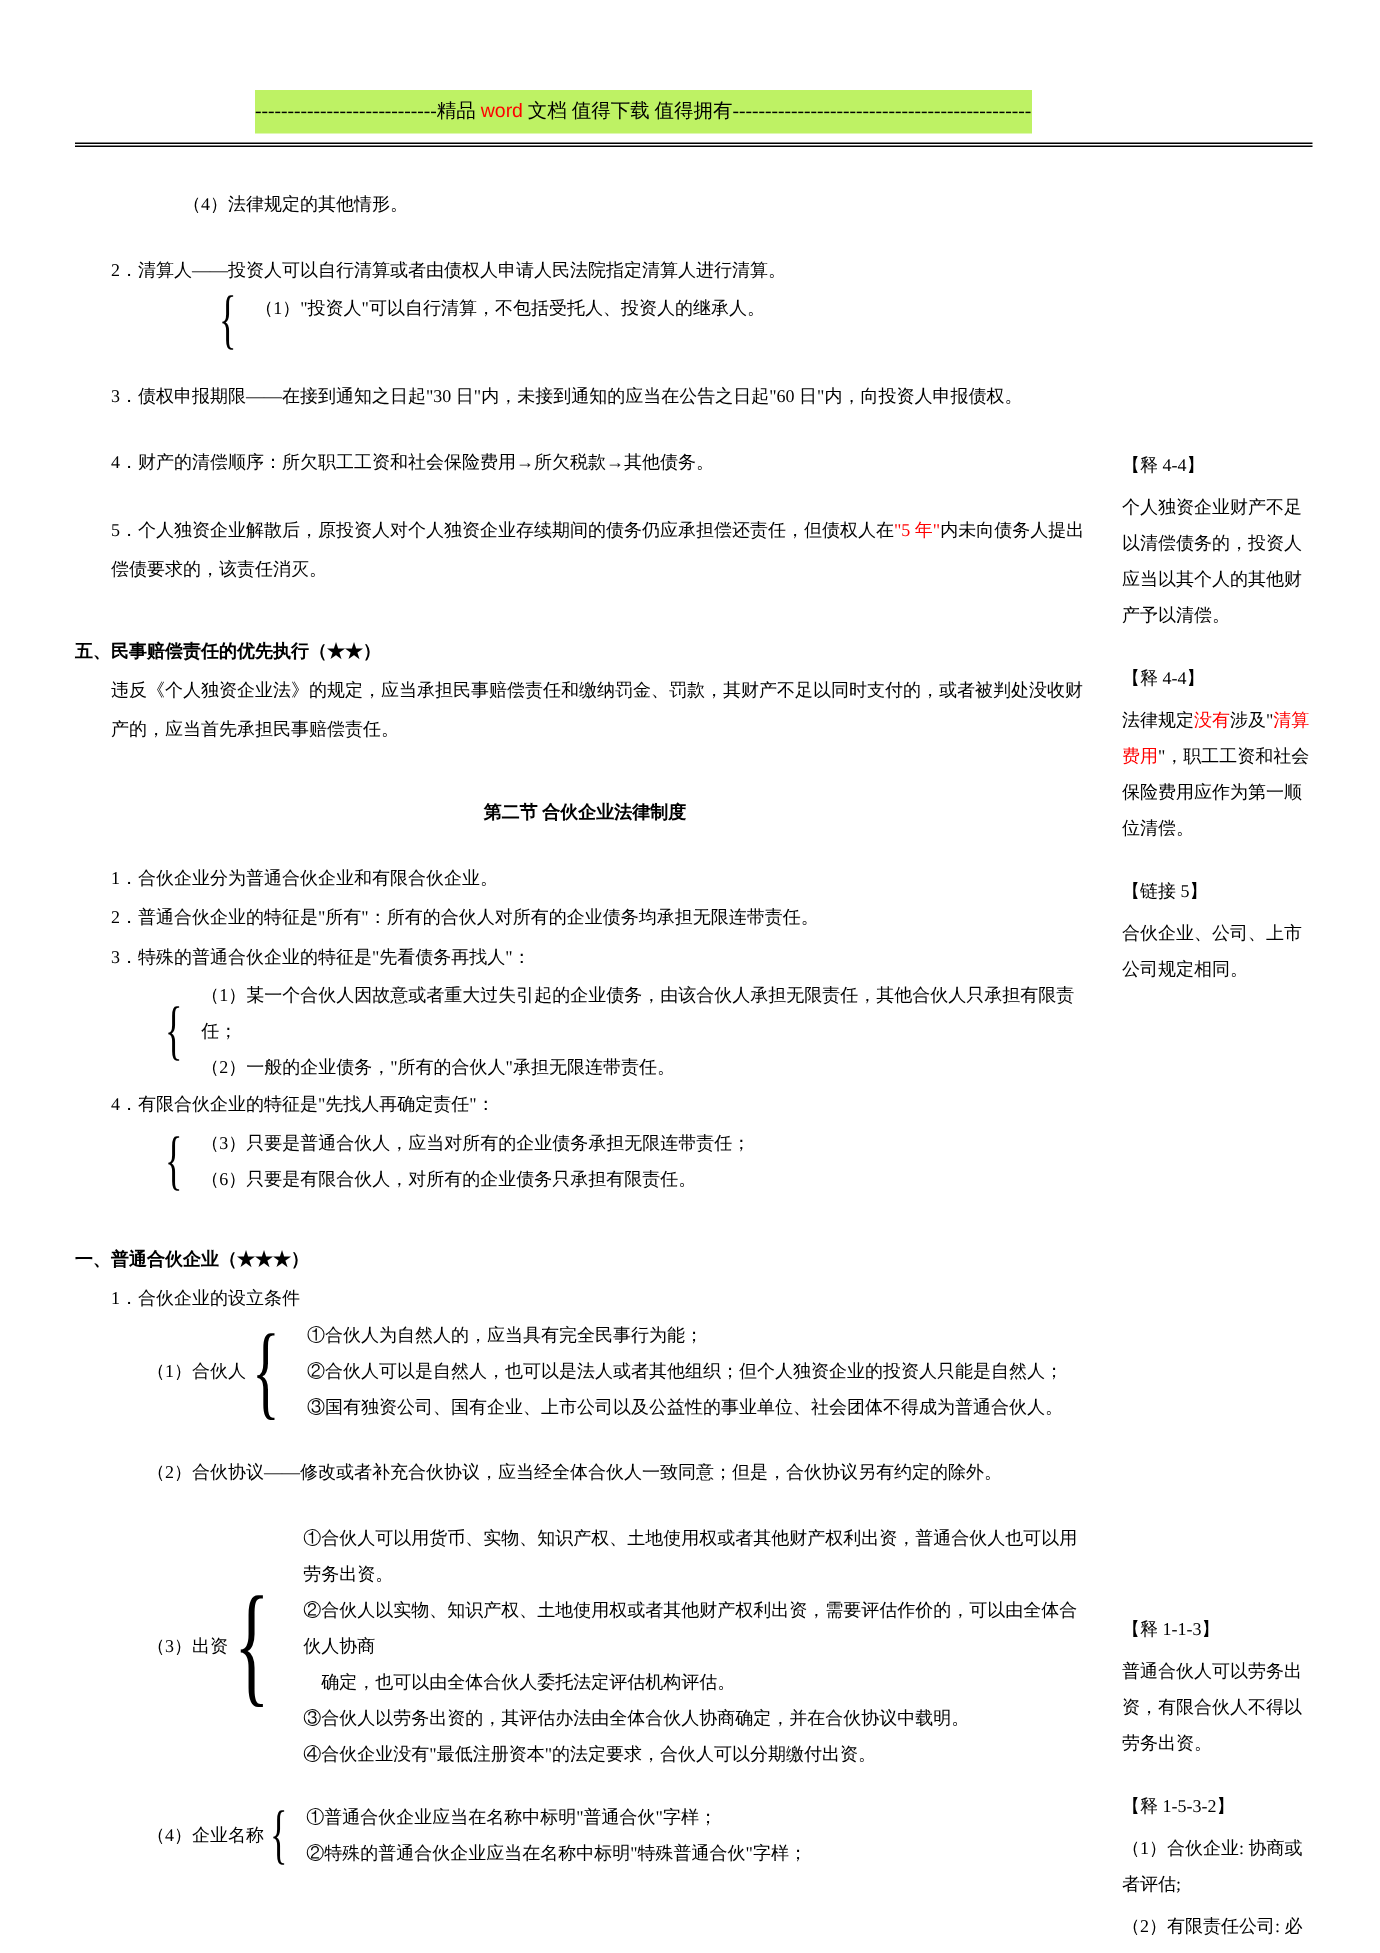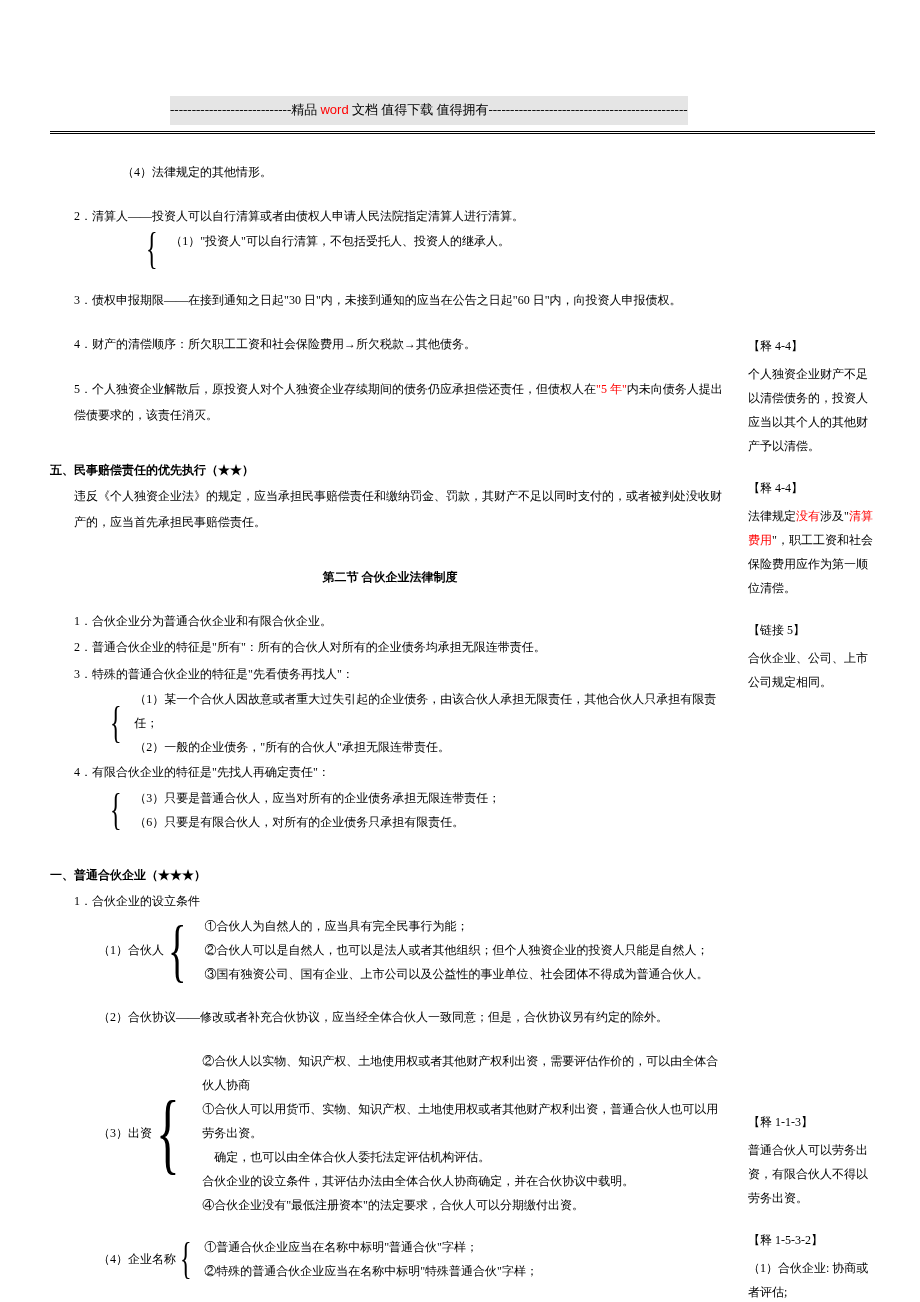--- a/index.html
+++ b/index.html
@@ -9,28 +9,27 @@
       margin: 0;
       padding: 0;
       background: #fff;
       color: #000;
       width: 920px;
     }
     .page {
       padding: 60px 45px 20px 50px;
     }
     .banner {
-      background: #e5e5e5;
+      background: #bef264;
       color: #000;
       font-family: "SimSun", serif;
       font-size: 13px;
       padding: 0;
       display: inline-block;
       white-space: nowrap;
-      margin-top: 36px;
     }
     .banner .word { color: #ff0000; font-family: Arial, sans-serif; }
     .banner-wrap { text-align: left; padding-left: 120px; }
     .double-line {
       border-top: 3px double #000;
       margin: 6px 0 25px 0;
     }
     .main-wrap {
       display: flex;
       gap: 18px;
@@ -147,24 +146,24 @@
           <p>③国有独资公司、国有企业、上市公司以及公益性的事业单位、社会团体不得成为普通合伙人。</p>
         </div>
       </div>
 
       <p class="sp-top" style="padding-left:4em;">（2）合伙协议——修改或者补充合伙协议，应当经全体合伙人一致同意；但是，合伙协议另有约定的除外。</p>
 
       <div class="bracket-group sp-top" style="padding-left: 4em;">
         <div class="bracket-label">（3）出资</div>
         <div class="bracket-brace xlarge">{</div>
         <div class="bracket-content">
+          <p>①合伙人可以用货币、实物、知识产权、土地使用权或者其他财产权利出资，普通合伙人也可以用劳务出资。</p>
           <p>②合伙人以实物、知识产权、土地使用权或者其他财产权利出资，需要评估作价的，可以由全体合伙人协商</p>
-          <p>①合伙人可以用货币、实物、知识产权、土地使用权或者其他财产权利出资，普通合伙人也可以用劳务出资。</p>
           <p style="padding-left:1em;">确定，也可以由全体合伙人委托法定评估机构评估。</p>
-          <p>合伙企业的设立条件，其评估办法由全体合伙人协商确定，并在合伙协议中载明。</p>
+          <p>③合伙人以劳务出资的，其评估办法由全体合伙人协商确定，并在合伙协议中载明。</p>
           <p>④合伙企业没有"最低注册资本"的法定要求，合伙人可以分期缴付出资。</p>
         </div>
       </div>
 
       <div class="bracket-group sp-top" style="padding-left: 4em;">
         <div class="bracket-label">（4）企业名称</div>
         <div class="bracket-brace small">{</div>
         <div class="bracket-content">
           <p>①普通合伙企业应当在名称中标明"普通合伙"字样；</p>
           <p>②特殊的普通合伙企业应当在名称中标明"特殊普通合伙"字样；</p>

